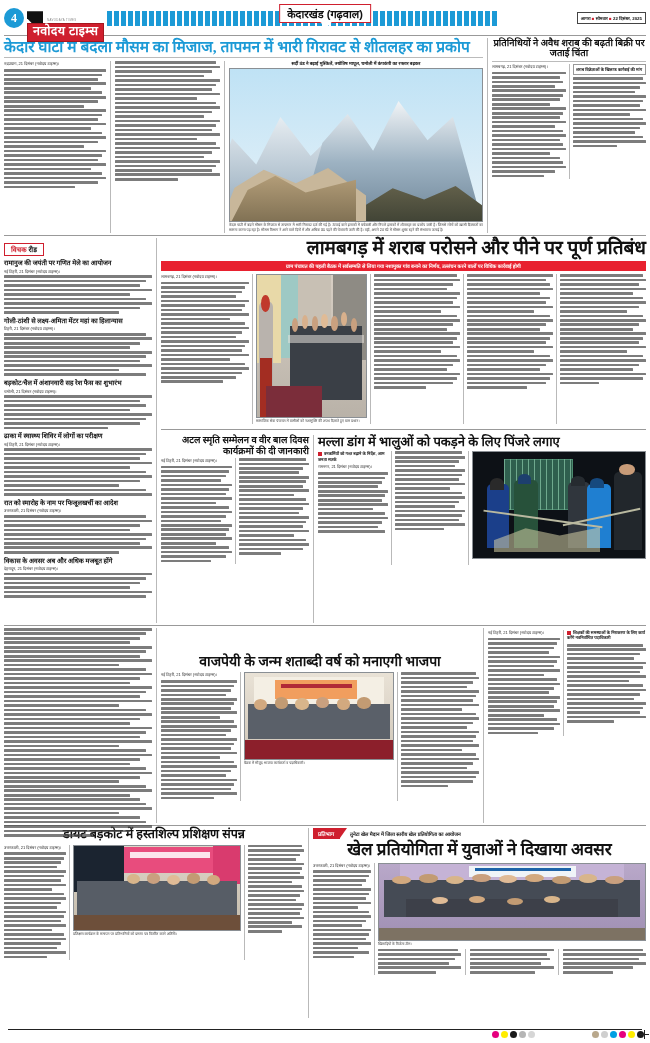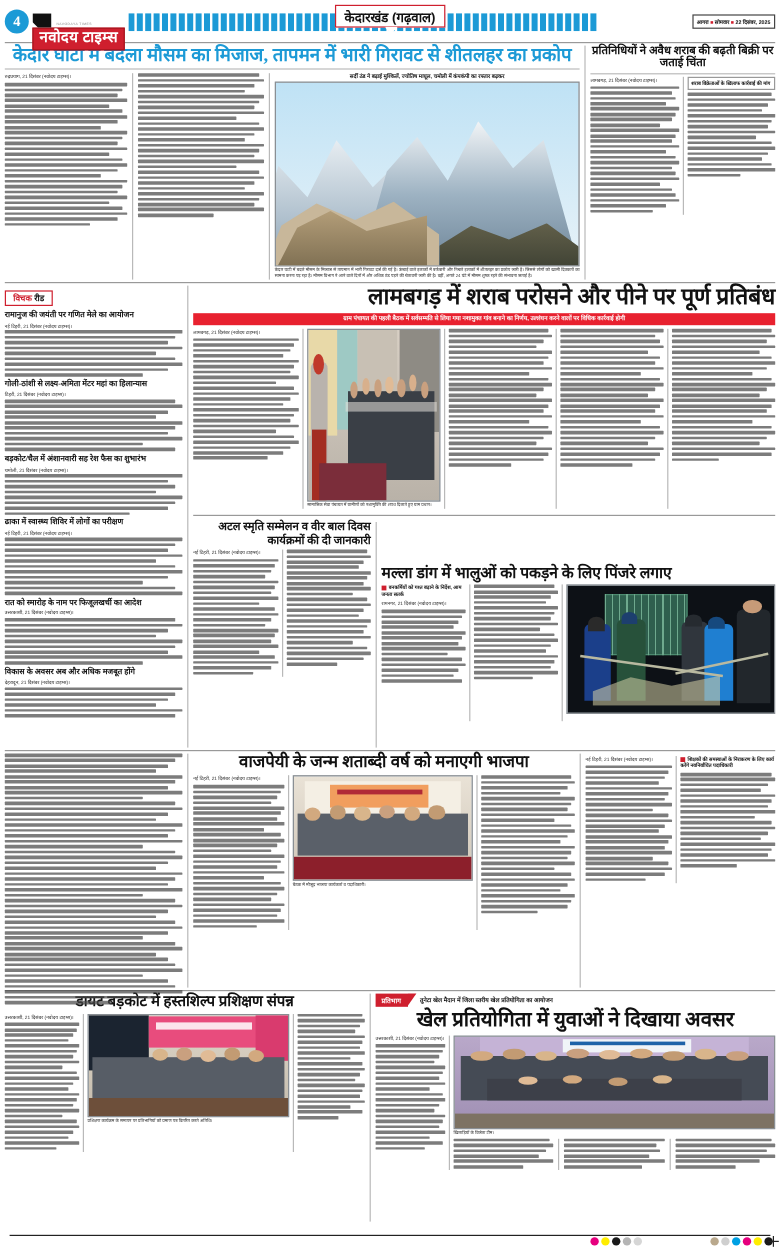--- a/index.html
+++ b/index.html
@@ -195,21 +195,21 @@
       <span class="dot">■</span>
       <span>22 दिसंबर, 2025</span>
     </div>
   </div>
 
   <div class="rule"></div>
 
   <div class="top-section" style="height:195px;">
 
     <div class="col" style="width:482px; display:flex; flex-direction:column;">
-      <div class="hl-blue" style="font-size:15.5px; border-bottom:1px solid #bbb; padding-bottom:2px;text-align:center;">केदार घाटी में बदला मौसम का मिजाज, तापमन में भारी गिरावट से शीतलहर का प्रकोप</div>
+      <div class="hl-blue" style="font-size:15.5px; border-bottom:1px solid #bbb; padding-bottom:2px;">केदार घाटी में बदला मौसम का मिजाज, तापमन में भारी गिरावट से शीतलहर का प्रकोप</div>
 
       <div style="display:flex; gap:4px; margin-top:3px; flex:1;">
 
         <div style="width:102px;">
           <div class="body-col">रुद्रप्रयाग, 21 दिसंबर (नवोदय टाइम्स)।</div>
           <div style="margin-top:2px;">
             <div class="tl s100"></div>
               <div class="tl s96"></div>
               <div class="tl s92"></div>
               <div class="tl s100"></div>
@@ -677,21 +677,21 @@
                 <div class="tl s100"></div>
               <div class="tl s92"></div>
                 <div class="tl s60"></div>
             </div>
           </div>
         </div>
 
         <div class="divider-v"></div>
 
         <div style="flex:1;">
-          <div class="hl-black" style="font-size:13px;margin-top:36px;">मल्ला डांग में भालुओं को पकड़ने के लिए पिंजरे लगाए</div>
+          <div class="hl-black" style="font-size:13px;">मल्ला डांग में भालुओं को पकड़ने के लिए पिंजरे लगाए</div>
           <div style="display:flex; gap:3px; margin-top:2px;">
             <div style="width:70px;">
               <div class="bullet-line">
                 <span class="redsq"></span><span>वनकर्मियों को गश्त बढ़ाने के निर्देश, आम जनता सतर्क</span>
               </div>
               <div class="body-col" style="margin-top:2px;">रामनगर, 21 दिसंबर (नवोदय टाइम्स)।</div>
               <div style="margin-top:2px;">
                 <div class="tl s100"></div>
                   <div class="tl s96"></div>
                   <div class="tl s92"></div>
@@ -808,21 +808,21 @@
         <div class="tl s78"></div>
         <div class="tl s92"></div>
         <div class="tl s96"></div>
       <div class="tl s100"></div>
         <div class="tl s85"></div>
         <div class="tl s60"></div>
     </div>
 
     <div class="divider-v"></div>
 
-    <div style="width:318px;">
+    <div style="width:318px;margin-top:26px;">
       <div class="hl-black" style="font-size:14px; text-align:center;">वाजपेयी के जन्म शताब्दी वर्ष को मनाएगी भाजपा</div>
       <div style="display:flex; gap:3px; margin-top:3px;">
         <div style="width:76px;">
           <div class="body-col">नई टिहरी, 21 दिसंबर (नवोदय टाइम्स)।</div>
           <div style="margin-top:2px;">
             <div class="tl s100"></div>
               <div class="tl s96"></div>
               <div class="tl s92"></div>
               <div class="tl s85"></div>
             <div class="tl s100"></div>

